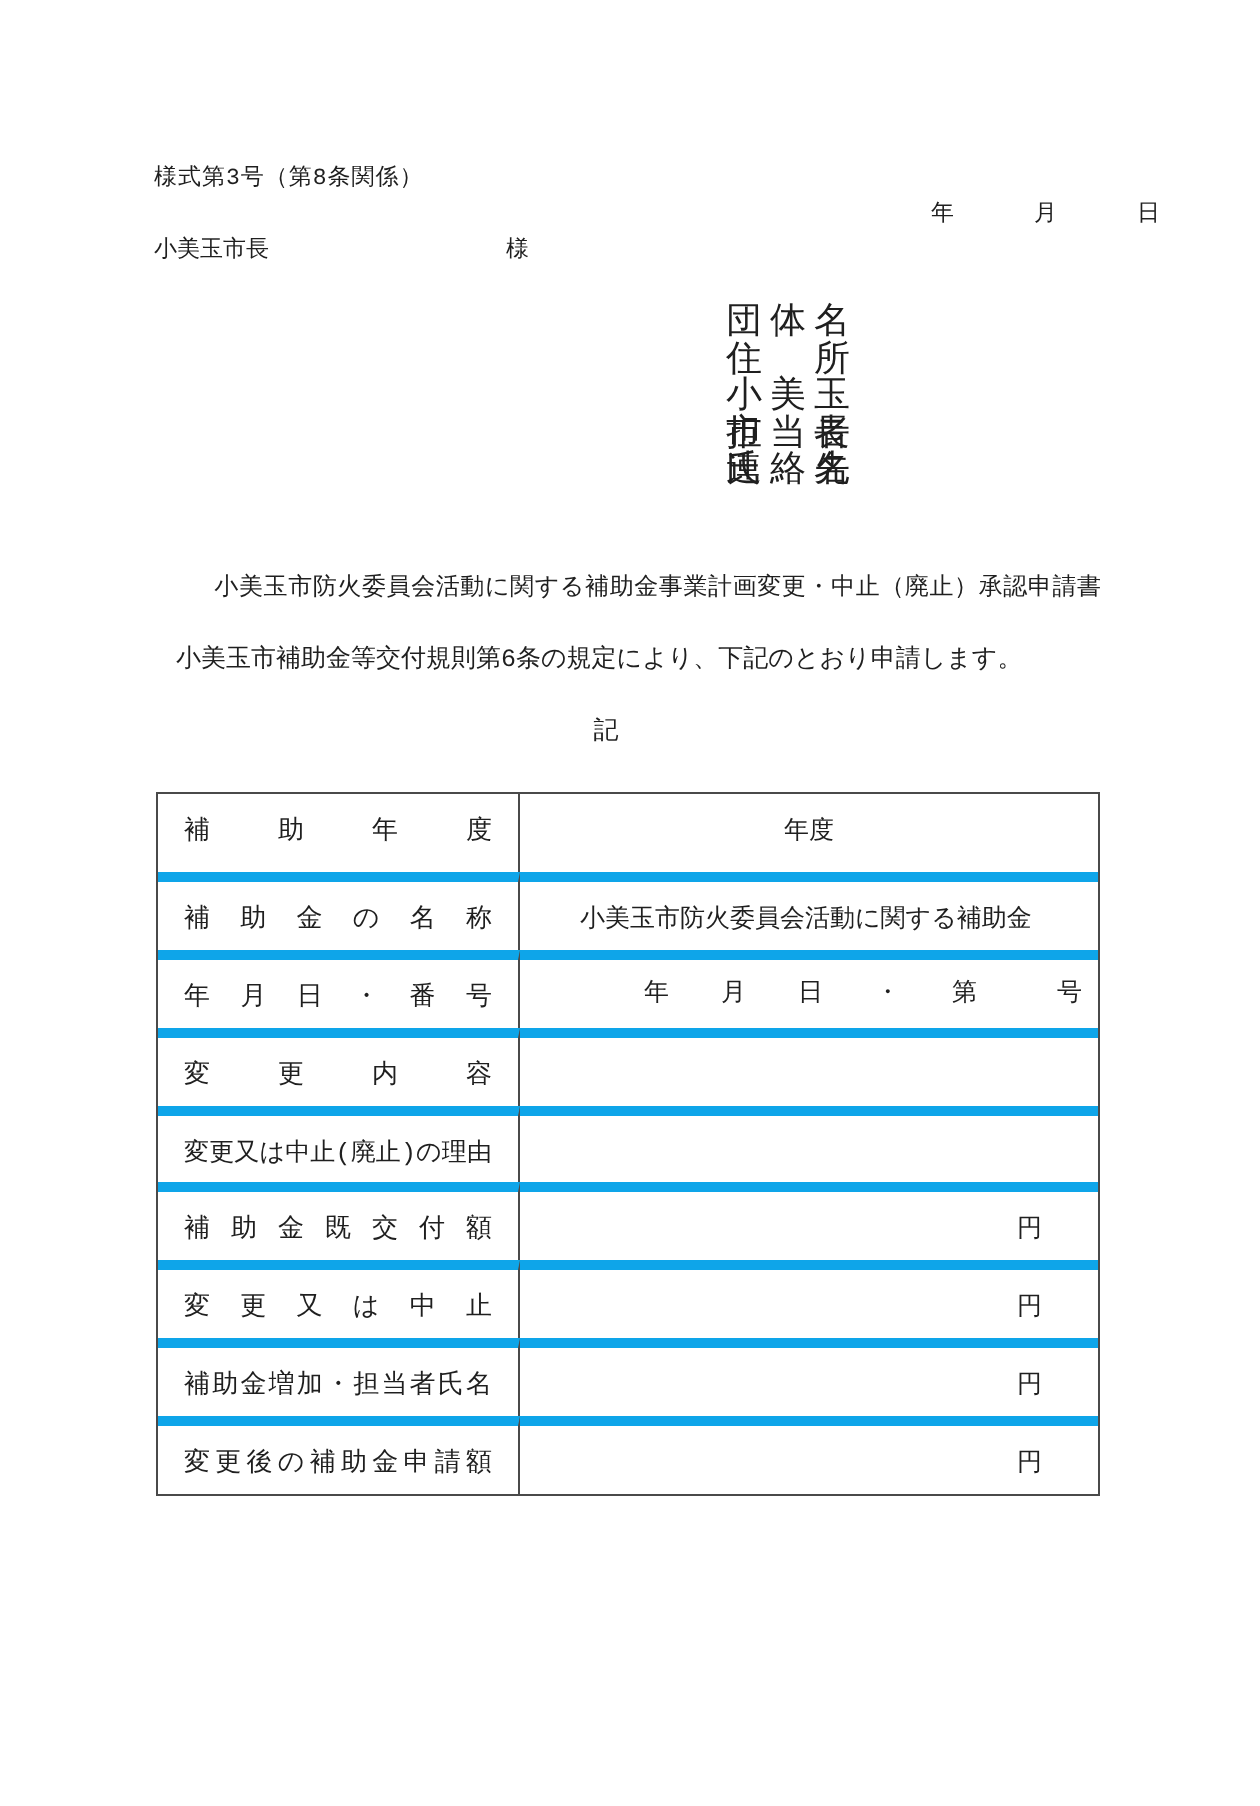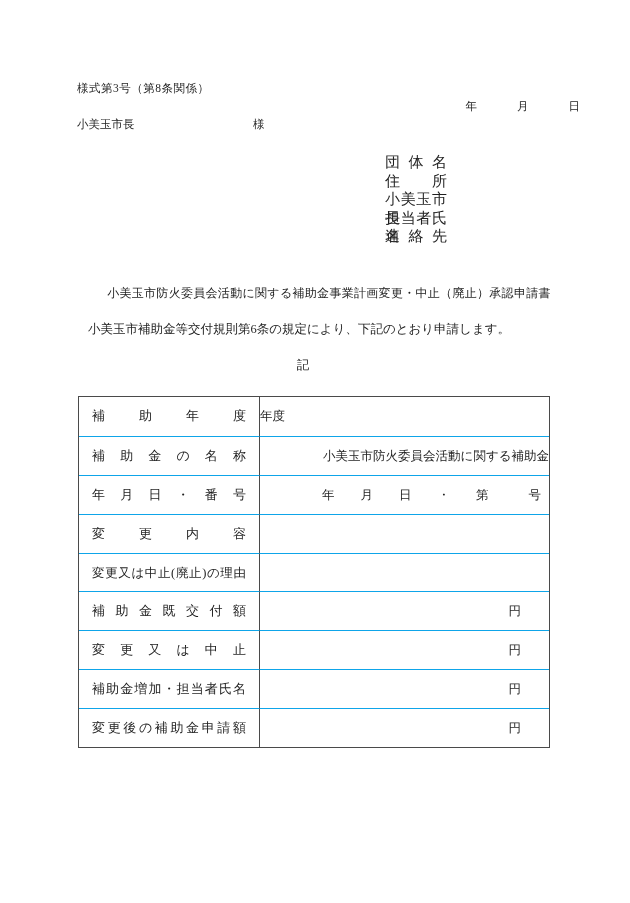--- a/index.html
+++ b/index.html
@@ -2,64 +2,64 @@
 <html><head>
 <meta charset="utf-8">
 <style>
   * { margin: 0; padding: 0; box-sizing: border-box; }
   html, body { background: #ffffff; }
   .page {
     position: relative;
     width: 630px;
     height: 903px;
     background: #ffffff;
-    font-family: Liberation Serif, serif;
+    font-family: Liberation Mono, monospace;
     color: #1f1f1f;
     overflow: hidden;
   }
   .abs { position: absolute; }
 
   .form-number { left: 77px; top: 81px; font-size: 11.5px; letter-spacing: 0.5px; }
 
   .date-line { top: 99px; right: 50px; display: flex; gap: 40px; font-size: 11.5px; }
 
   .addressee-line { left: 77px; top: 117px; font-size: 11.5px; width: 220px; }
   .addressee-line .honorific { position: absolute; left: 176px; top: 0; }
 
-  .applicant-block { left: 385px; top: 153px; width: 62px; font-size: 15px; }
+  .applicant-block { left: 363px; top: 153px; width: 62px; font-size: 18px; }
   .applicant-field {
     height: 18.6px; line-height: 18.6px;
     text-align: justify; text-align-last: justify;
   }
 
   .doc-title { left: 0; top: 285px; width: 630px; text-align: center; font-size: 12px; letter-spacing: 0.3px; margin-left: 14px; }
   .statement { left: 88px; top: 321px; font-size: 12.5px; }
   .ki-heading { left: 0; top: 357px; width: 606px; text-align: center; font-size: 12.5px; }
 
   .form-table {
     left: 78px; top: 396px; width: 472px; height: 352px;
     border: 1px solid #4a4a4a;
     display: grid;
     grid-template-columns: 181px 1fr;
     grid-auto-rows: 38.9px;
     font-size: 12.5px;
   }
   .form-table > div { box-sizing: border-box; overflow: hidden; }
-  .form-table > div:nth-child(n+3) { border-top: 1px solid #0ea5e9; }
+  .form-table > div:nth-child(n+3) { border-top: 5px solid #0ea5e9; }
   .form-table > div:nth-child(odd) { border-right: 1px solid #4a4a4a; }
   .cell { line-height: 38px; }
   .label-cell {
     padding: 0 13px;
     font-size: 13px;
     text-align: justify; text-align-last: justify;
     white-space: nowrap;
   }
   .label-small { font-size: 12.5px; }
-  .v-center { }
-  .v-center-shift { text-align: right; padding-left: 30px; }
+  .v-center { text-align: center; }
+  .v-center-shift { text-align: left; padding-left: 30px; }
   .v-right { text-align: right; padding-right: 28px; }
   .v-date {
     display: flex; justify-content: flex-end; align-items: center;
     gap: 26px; padding-right: 8px;
   }
   .v-date .wide-gap { margin-left: 14px; }
 
   .note { left: 77px; top: 771px; font-size: 12.5px; }
   .note .note-marker { margin-right: 15px; }
 </style>

